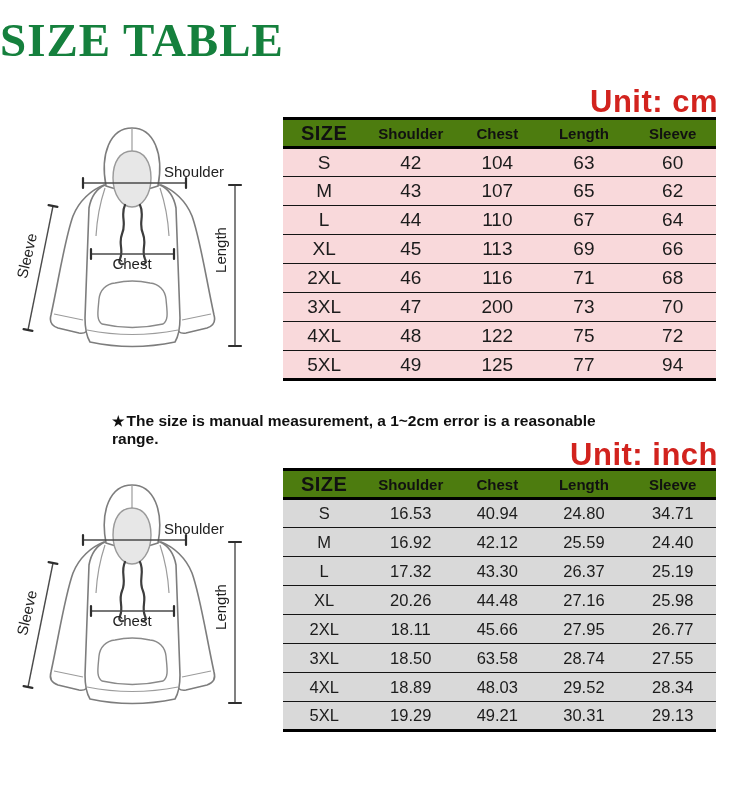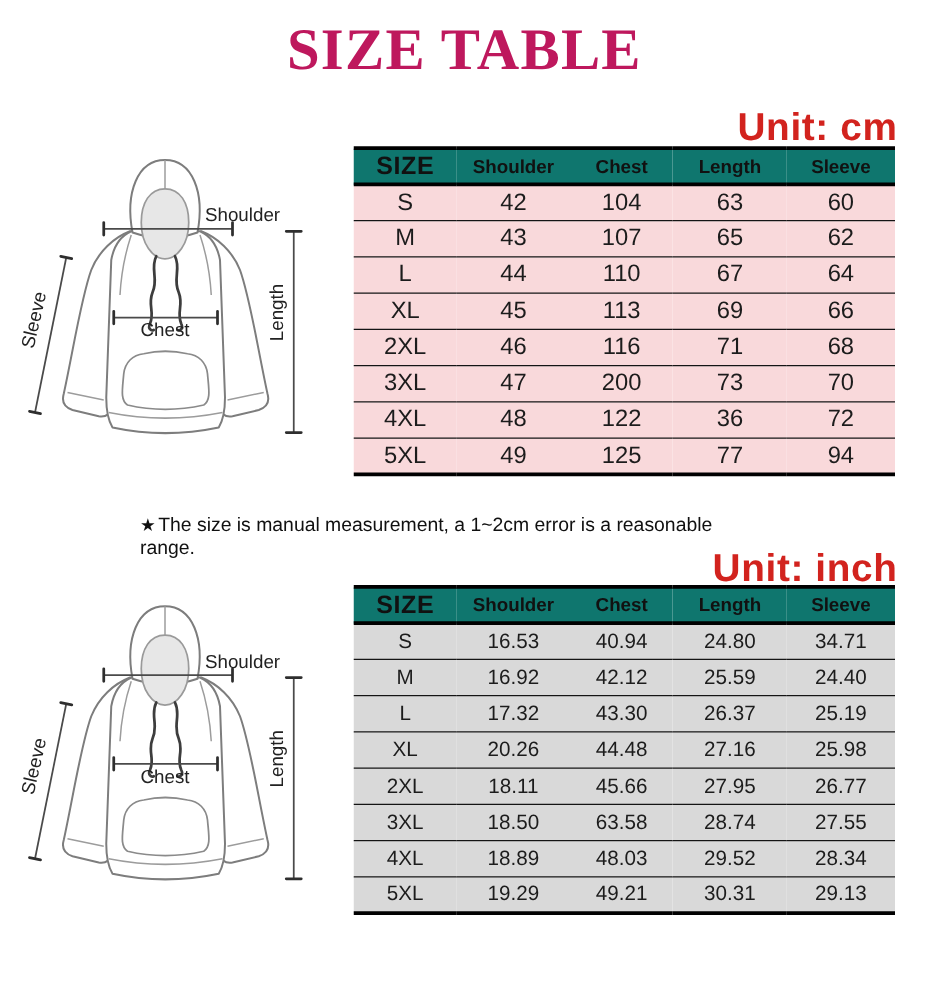--- a/index.html
+++ b/index.html
@@ -4,23 +4,23 @@
 <style>
   * { margin:0; padding:0; box-sizing:border-box; }
   html,body { background:#ffffff; }
   body {
     width:743px; height:800px; position:relative; overflow:hidden;
     font-family:"Liberation Sans", sans-serif; color:#1a1a1a;
   }
   .page { position:absolute; inset:0; }
 
   .title {
-    position:absolute; top:13px; left:0; width:743px; text-align:center;
+    position:absolute; top:13px; left:0; width:743px; text-align:left;
     font-family:"Liberation Serif", serif; font-weight:700; font-size:47px;
-    letter-spacing:1px; color:#be185d;
+    letter-spacing:1px; color:#15803d;
   }
 
   .unit-label {
     position:absolute; right:25px; font-size:31px; font-weight:700;
     color:var(--red,#d2231e); letter-spacing:0.5px;
   }
   #unit-cm   { top:84px; }
   #unit-inch { top:437px;margin-left:40px; }
 
   .size-table {
@@ -30,36 +30,36 @@
   }
   #table-cm   { top:117px; }
   #table-inch { top:468px; }
 
   .size-table col.c1 { width:19%; }
   .size-table col.c2 { width:21%; }
   .size-table col.c3 { width:19%; }
   .size-table col.c4 { width:21%; }
   .size-table col.c5 { width:20%; }
 
-  .size-table thead tr { height:29px; border-bottom:3px solid #000; background:#0f766e; }
+  .size-table thead tr { height:29px; border-bottom:3px solid #000; background:#4d7c0f; }
   .size-table th { font-size:15px; font-weight:700; text-align:center; vertical-align:middle; color:#111; }
   .size-table th:first-child { font-size:20px; letter-spacing:0.5px; }
 
   .size-table tbody tr { height:29px; border-top:1.5px solid #141414; }
   #table-cm  tbody tr { background:var(--pink,#f9d9db); }
   #table-inch tbody tr { background:var(--gray,#d9d9d9); }
 
   .size-table td { text-align:center; vertical-align:middle; color:#1c1c1c; }
   #table-cm td { font-size:19px; }
   #table-inch td { font-size:16.5px; }
   .size-table td:first-child { font-size:19px; }
 
   .note {
     position:absolute; left:112px; top:412px; width:500px;
-    font-size:15.5px; color:#101010;
+    font-size:15.5px; color:#101010;font-weight:bold;
   }
   .note .star { font-size:14px; margin-right:2px; }
 
   .hoodie { position:absolute; left:5px; width:255px; height:235px; }
   #hoodie-cm   { top:118px; }
   #hoodie-inch { top:475px; }
 
   svg .garment { fill:#ffffff; stroke:#7d7d7d; stroke-width:1.6; stroke-linejoin:round; }
   svg .seam    { fill:none; stroke:#9c9c9c; stroke-width:1.2; }
   svg .face    { fill:#e7e7e7; stroke:#9a9a9a; stroke-width:1.4; }
@@ -179,21 +179,21 @@
           <td>3XL</td>
           <td>47</td>
           <td>200</td>
           <td>73</td>
           <td>70</td>
         </tr>
         <tr>
           <td>4XL</td>
           <td>48</td>
           <td>122</td>
-          <td>36</td>
+          <td>75</td>
           <td>72</td>
         </tr>
         <tr>
           <td>5XL</td>
           <td>49</td>
           <td>125</td>
           <td>77</td>
           <td>94</td>
         </tr>
       </tbody>

